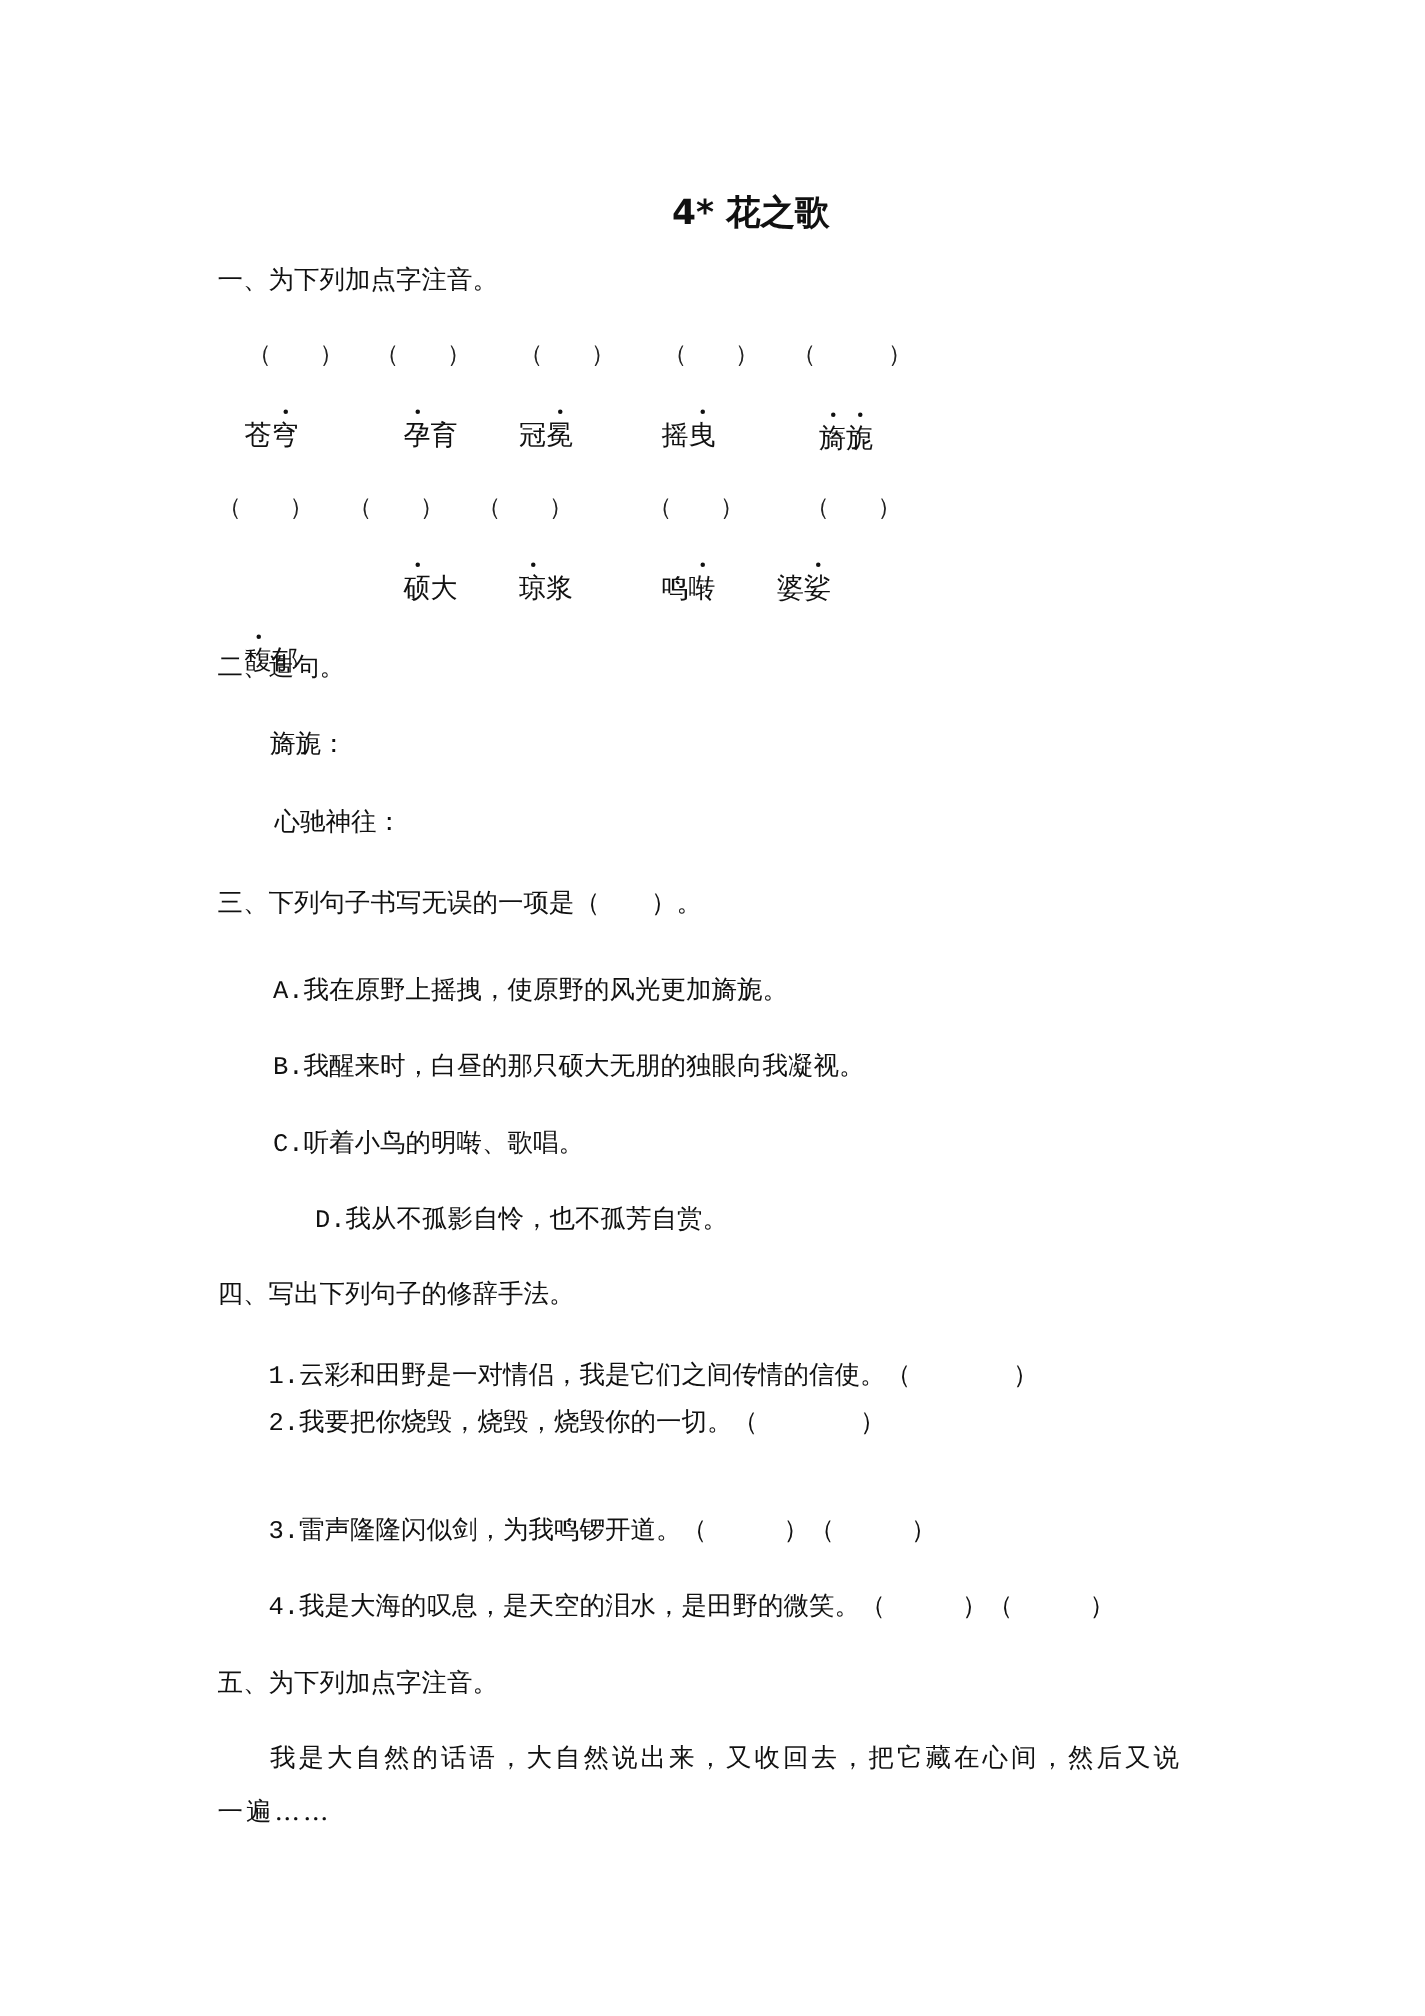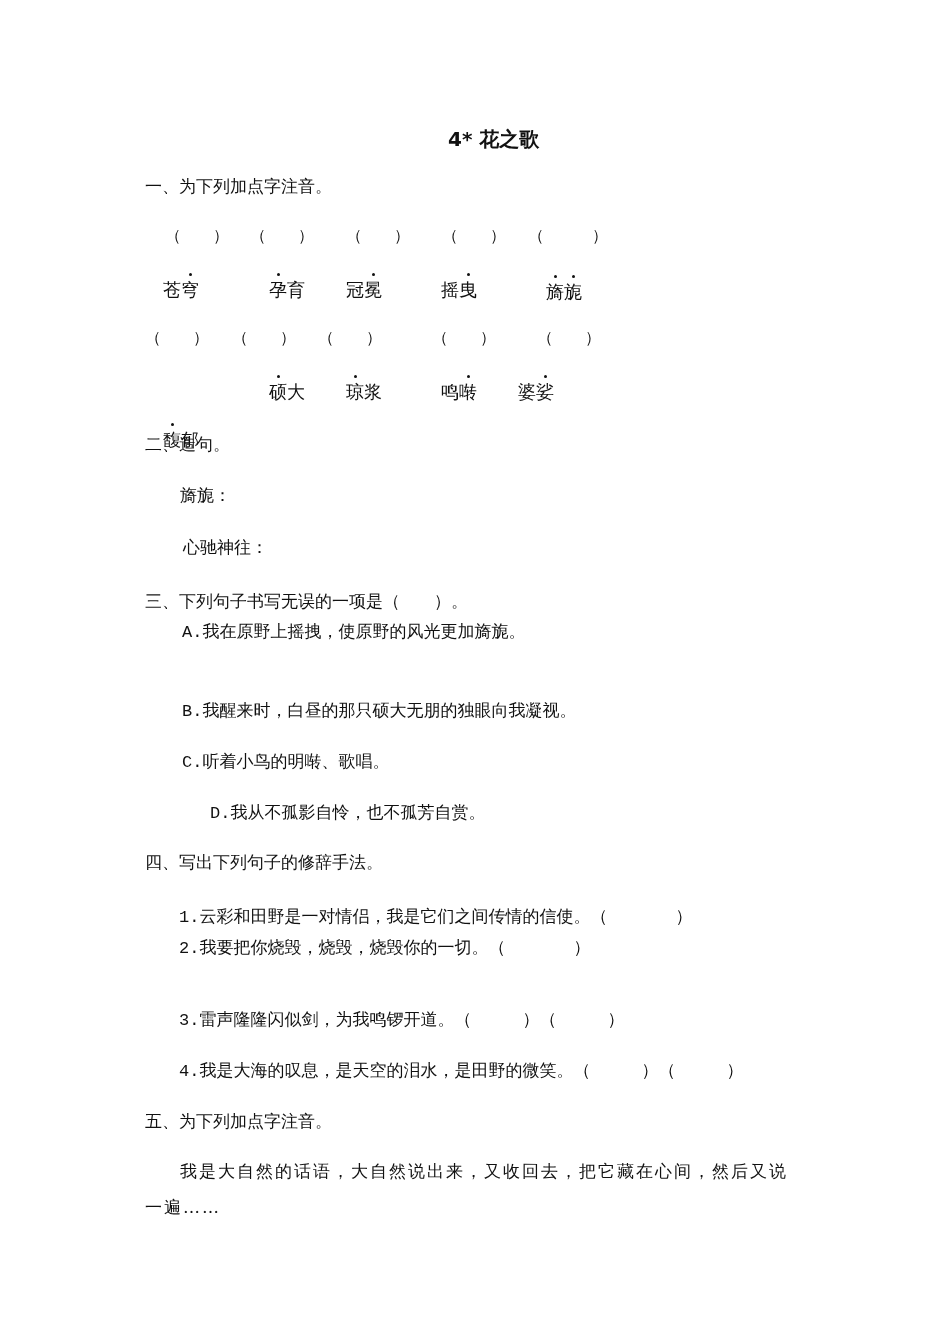--- a/index.html
+++ b/index.html
@@ -1,19 +1,19 @@
 <!DOCTYPE html>
 <html><head>
 <meta charset="utf-8">
 <style>
   html, body { margin: 0; padding: 0; background: #ffffff; }
   body { width: 950px; height: 1344px; position: relative; overflow: hidden;
          font-family: "DejaVu Serif", "Liberation Serif", serif; color: #111; }
   .abs { position: absolute; white-space: nowrap; }
-  .title { font-family: "DejaVu Sans", "Liberation Sans", sans-serif; font-weight: bold; font-size: 20px; }
+  .title { font-family: "DejaVu Sans", "Liberation Sans", sans-serif; font-weight: bold; font-size: 23px; }
   .heading { font-family: "DejaVu Sans", "Liberation Sans", sans-serif; font-weight: normal; font-size: 17px; }
   .body { font-size: 17px; font-family: Liberation Mono, monospace; }
   .paren { font-size: 16px; color: #222; }
   .word { font-size: 18px; }
   .dotted { position: relative; display: inline-block; }
   .dotted::before { content: ""; position: absolute; top: -5px; left: 50%; width: 3px; height: 3px;
                     margin-left: -1.5px; border-radius: 50%; background: #111; }
   .kai { font-size: 17px; letter-spacing: 2px; }
 </style>
 </head>
@@ -65,21 +65,21 @@
 </div>
 <div class="abs word" style="left:518px; top:380px;text-align:right;">
   <span>婆</span><span class="dotted">娑</span>
 </div>
 
 <div class="abs heading" style="left:145px; top:433px;">二、造句。</div>
 <div class="abs body" style="left:180px; top:484px;">旖旎：</div>
 <div class="abs body" style="left:183px; top:536px;">心驰神往：</div>
 
 <div class="abs heading" style="left:145px; top:590px;">三、下列句子书写无误的一项是（　　）。</div>
-<div class="abs body" style="left:182px; top:620px;">A.我在原野上摇拽，使原野的风光更加旖旎。</div>
+<div class="abs body" style="left:182px; top:648px;">A.我在原野上摇拽，使原野的风光更加旖旎。</div>
 <div class="abs body" style="left:182px; top:699px;">B.我醒来时，白昼的那只硕大无朋的独眼向我凝视。</div>
 <div class="abs body" style="left:182px; top:750px;">C.听着小鸟的明啭、歌唱。</div>
 <div class="abs body" style="left:182px; top:801px;margin-left:28px;">D.我从不孤影自怜，也不孤芳自赏。</div>
 
 <div class="abs heading" style="left:145px; top:851px;">四、写出下列句子的修辞手法。</div>
 <div class="abs body" style="left:179px; top:905px;">1.云彩和田野是一对情侣，我是它们之间传情的信使。（　　　　）</div>
 <div class="abs body" style="left:179px; top:936px;">2.我要把你烧毁，烧毁，烧毁你的一切。（　　　　）</div>
 <div class="abs body" style="left:179px; top:1008px;">3.雷声隆隆闪似剑，为我鸣锣开道。（　　　）（　　　）</div>
 <div class="abs body" style="left:179px; top:1059px;">4.我是大海的叹息，是天空的泪水，是田野的微笑。（　　　）（　　　）</div>
 

